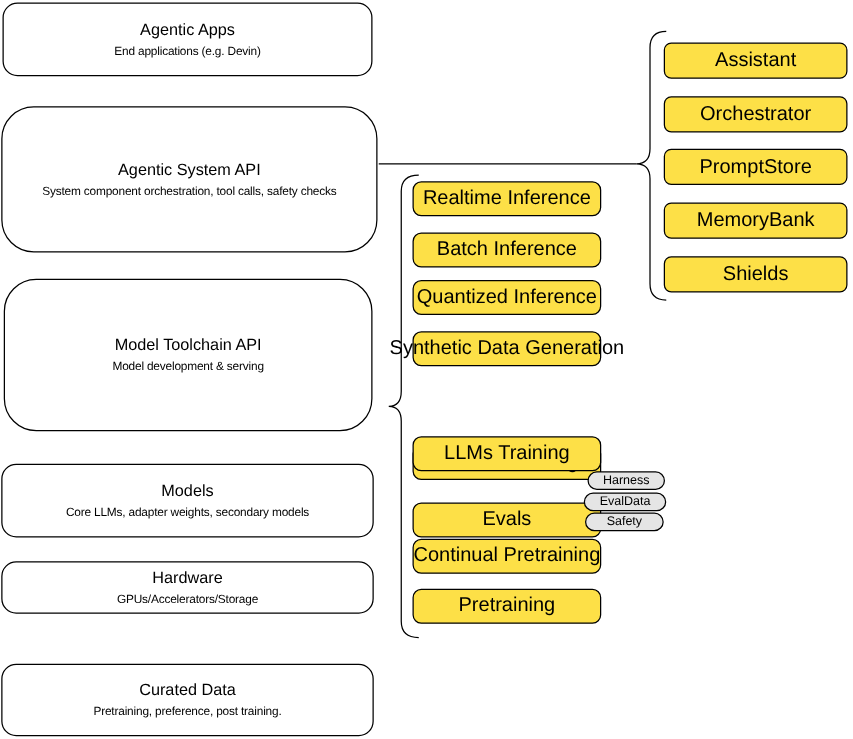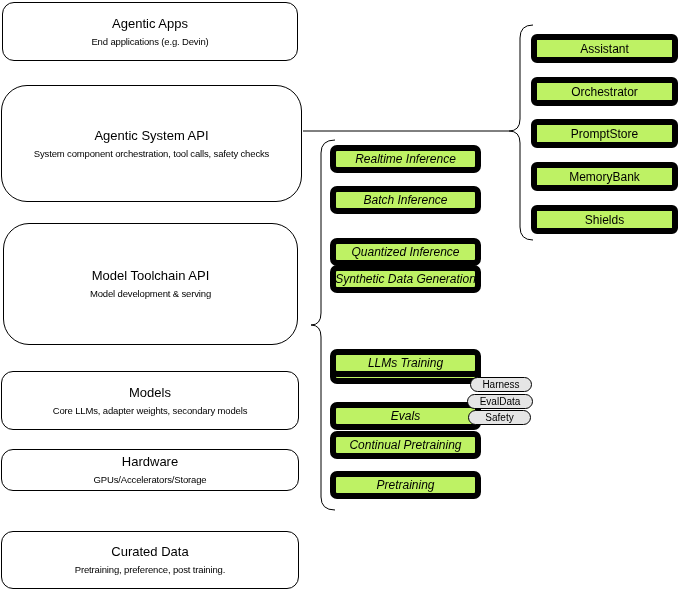--- a/index.html
+++ b/index.html
@@ -42,35 +42,34 @@
   }
   .lbox .subtitle {
     font-size: 9.5px;
     line-height: 11px;
     letter-spacing: -0.15px;
     white-space: nowrap;
   }
   .mbox, .rbox {
     position: absolute;
     box-sizing: border-box;
-    border: 6px solid #000000;
-    background: #bef264;
+    border: 1px solid #000000;
+    background: #fde047;
     display: flex;
     align-items: center;
     justify-content: center;
-    font-size: 12px;
+    font-size: 16px;
     white-space: nowrap;
     z-index: 2;
   }
   .mbox {
     left: 330px;
     width: 151px;
     height: 28px;
     border-radius: 7px;
-    font-style: italic;
   }
   .rbox {
     left: 531px;
     width: 147px;
     height: 29px;
     border-radius: 6px;
   }
   .pill {
     position: absolute;
     box-sizing: border-box;
@@ -121,21 +120,21 @@
     <div class="subtitle">GPUs/Accelerators/Storage</div>
   </div>
 
   <div class="lbox" style="left:1px; top:531px; width:298px; height:58px; border-radius:12px;">
     <div class="title">Curated Data</div>
     <div class="subtitle">Pretraining, preference, post training.</div>
   </div>
 
   <div class="mbox" style="top:145px;">Realtime Inference</div>
   <div class="mbox" style="top:186px;">Batch Inference</div>
-  <div class="mbox" style="top:238px;">Quantized Inference</div>
+  <div class="mbox" style="top:224px;">Quantized Inference</div>
   <div class="mbox" style="top:265px;">Synthetic Data Generation</div>
   <div class="mbox" style="top:308px;margin-top:48px;">Reward Scoring</div>
   <div class="mbox" style="top:349px;">LLMs Training</div>
   <div class="mbox" style="top:402px;">Evals</div>
   <div class="mbox" style="top:431px;">Continual Pretraining</div>
   <div class="mbox" style="top:471px;">Pretraining</div>
 
   <div class="pill" style="left:470px; top:377px; width:62px; height:15px;">Harness</div>
   <div class="pill" style="left:467px; top:394px; width:66px; height:15px;">EvalData</div>
   <div class="pill" style="left:468px; top:410px; width:63px; height:15px;">Safety</div>

